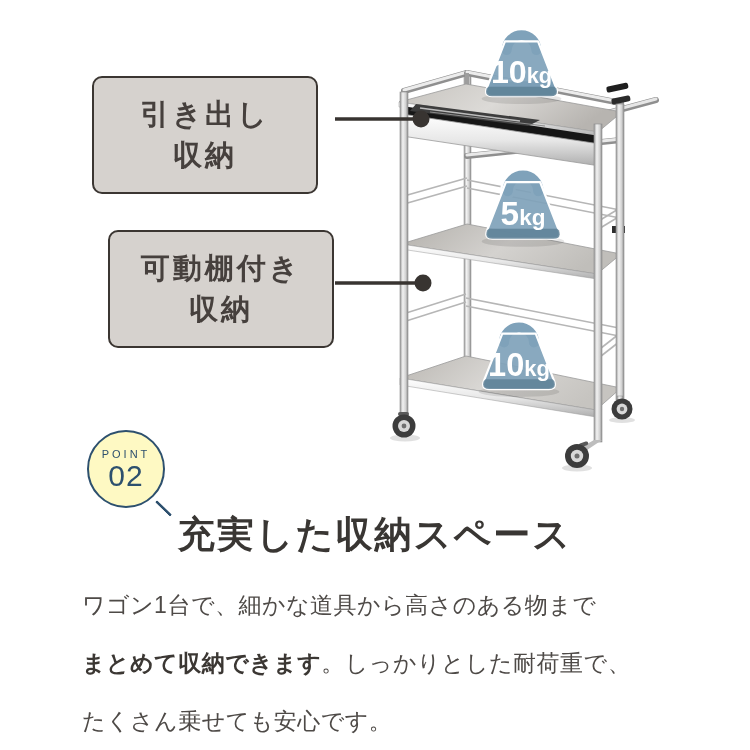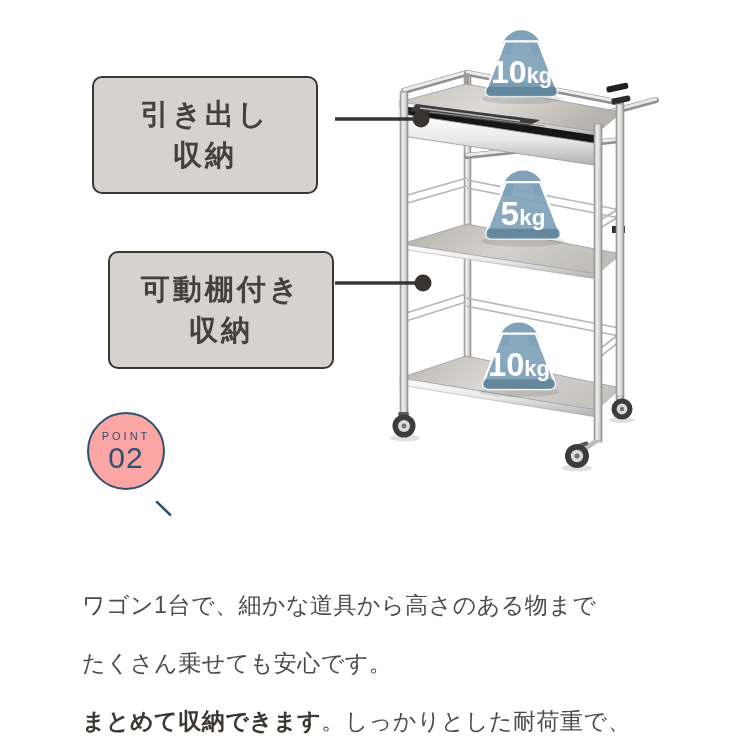--- a/index.html
+++ b/index.html
@@ -12,26 +12,26 @@
 
   
   .callout{
     position:absolute;width:226px;height:118px;box-sizing:border-box;
     background:#d6d2ce;border:2px solid #3b3632;border-radius:10px;
     display:flex;flex-direction:column;align-items:center;justify-content:center;
     color:#46403d;font-size:29px;font-weight:600;letter-spacing:3px;line-height:41px;
     text-align:center;
   }
   .callout-drawer{left:92px;top:60px;}
-  .callout-shelf{left:108px;top:235px;}
+  .callout-shelf{left:108px;top:214px;}
 
   
   .point-badge{
-    position:absolute;left:87px;top:396px;width:78px;height:78px;border-radius:50%;
-    background:#fca5a5;border:2.5px solid #2d506e;box-sizing:border-box;
+    position:absolute;left:87px;top:414px;width:78px;height:78px;border-radius:50%;
+    background:#fef9c3;border:2.5px solid #2d506e;box-sizing:border-box;
     display:flex;flex-direction:column;align-items:center;justify-content:center;
   }
   .point-badge .pt-label{font-size:11px;letter-spacing:3px;color:#2d506e;margin-bottom:1px;}
   .point-badge .pt-num{font-size:30px;letter-spacing:1px;color:#2d506e;font-weight:400;line-height:30px;}
   .point-handle{
     position:absolute;left:157px;top:484px;width:21px;height:0;
     border-top:3.5px solid #2d506e;border-radius:3px;
     transform:rotate(44deg);transform-origin:left top;
   }
 
@@ -232,20 +232,21 @@
     <span>可動棚付き</span>
     <span>収納</span>
   </div>
 
   <div class="point-badge">
     <span class="pt-label">POINT</span>
     <span class="pt-num">02</span>
   </div>
   <div class="point-handle"></div>
 
+  <div class="section-heading">充実した収納スペース</div>
 
   <div class="section-body">
     <div>ワゴン1台で、細かな道具から高さのある物まで</div>
+    <div><b>まとめて収納できます</b><span>。しっかりとした耐荷重で、</span></div>
     <div>たくさん乗せても安心です。</div>
-    <div><b>まとめて収納できます</b><span>。しっかりとした耐荷重で、</span></div>
   </div>
 
 </div>
 
 </body></html>

